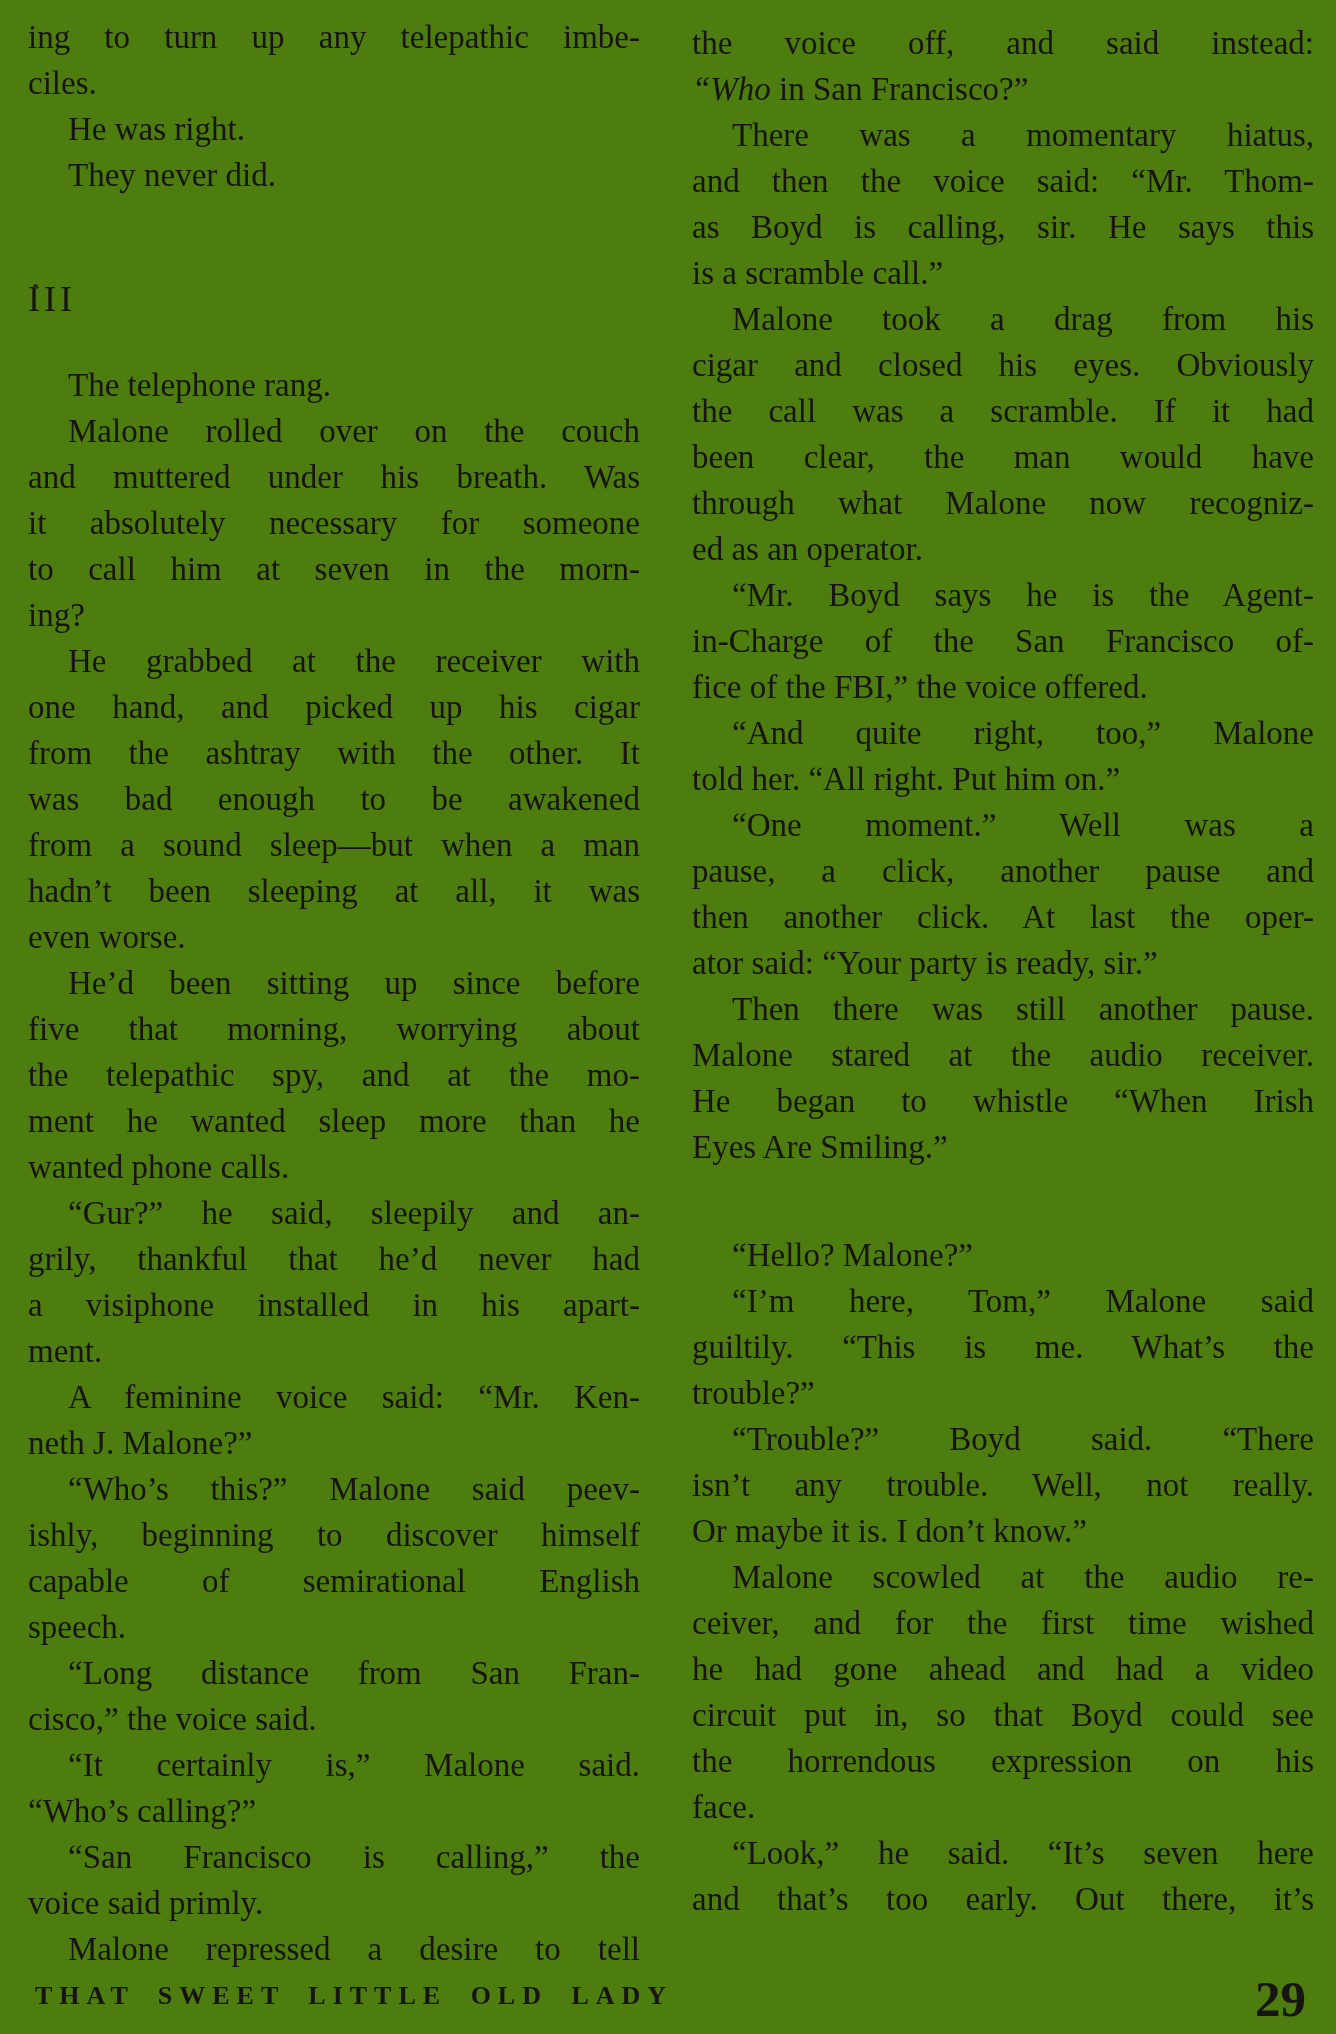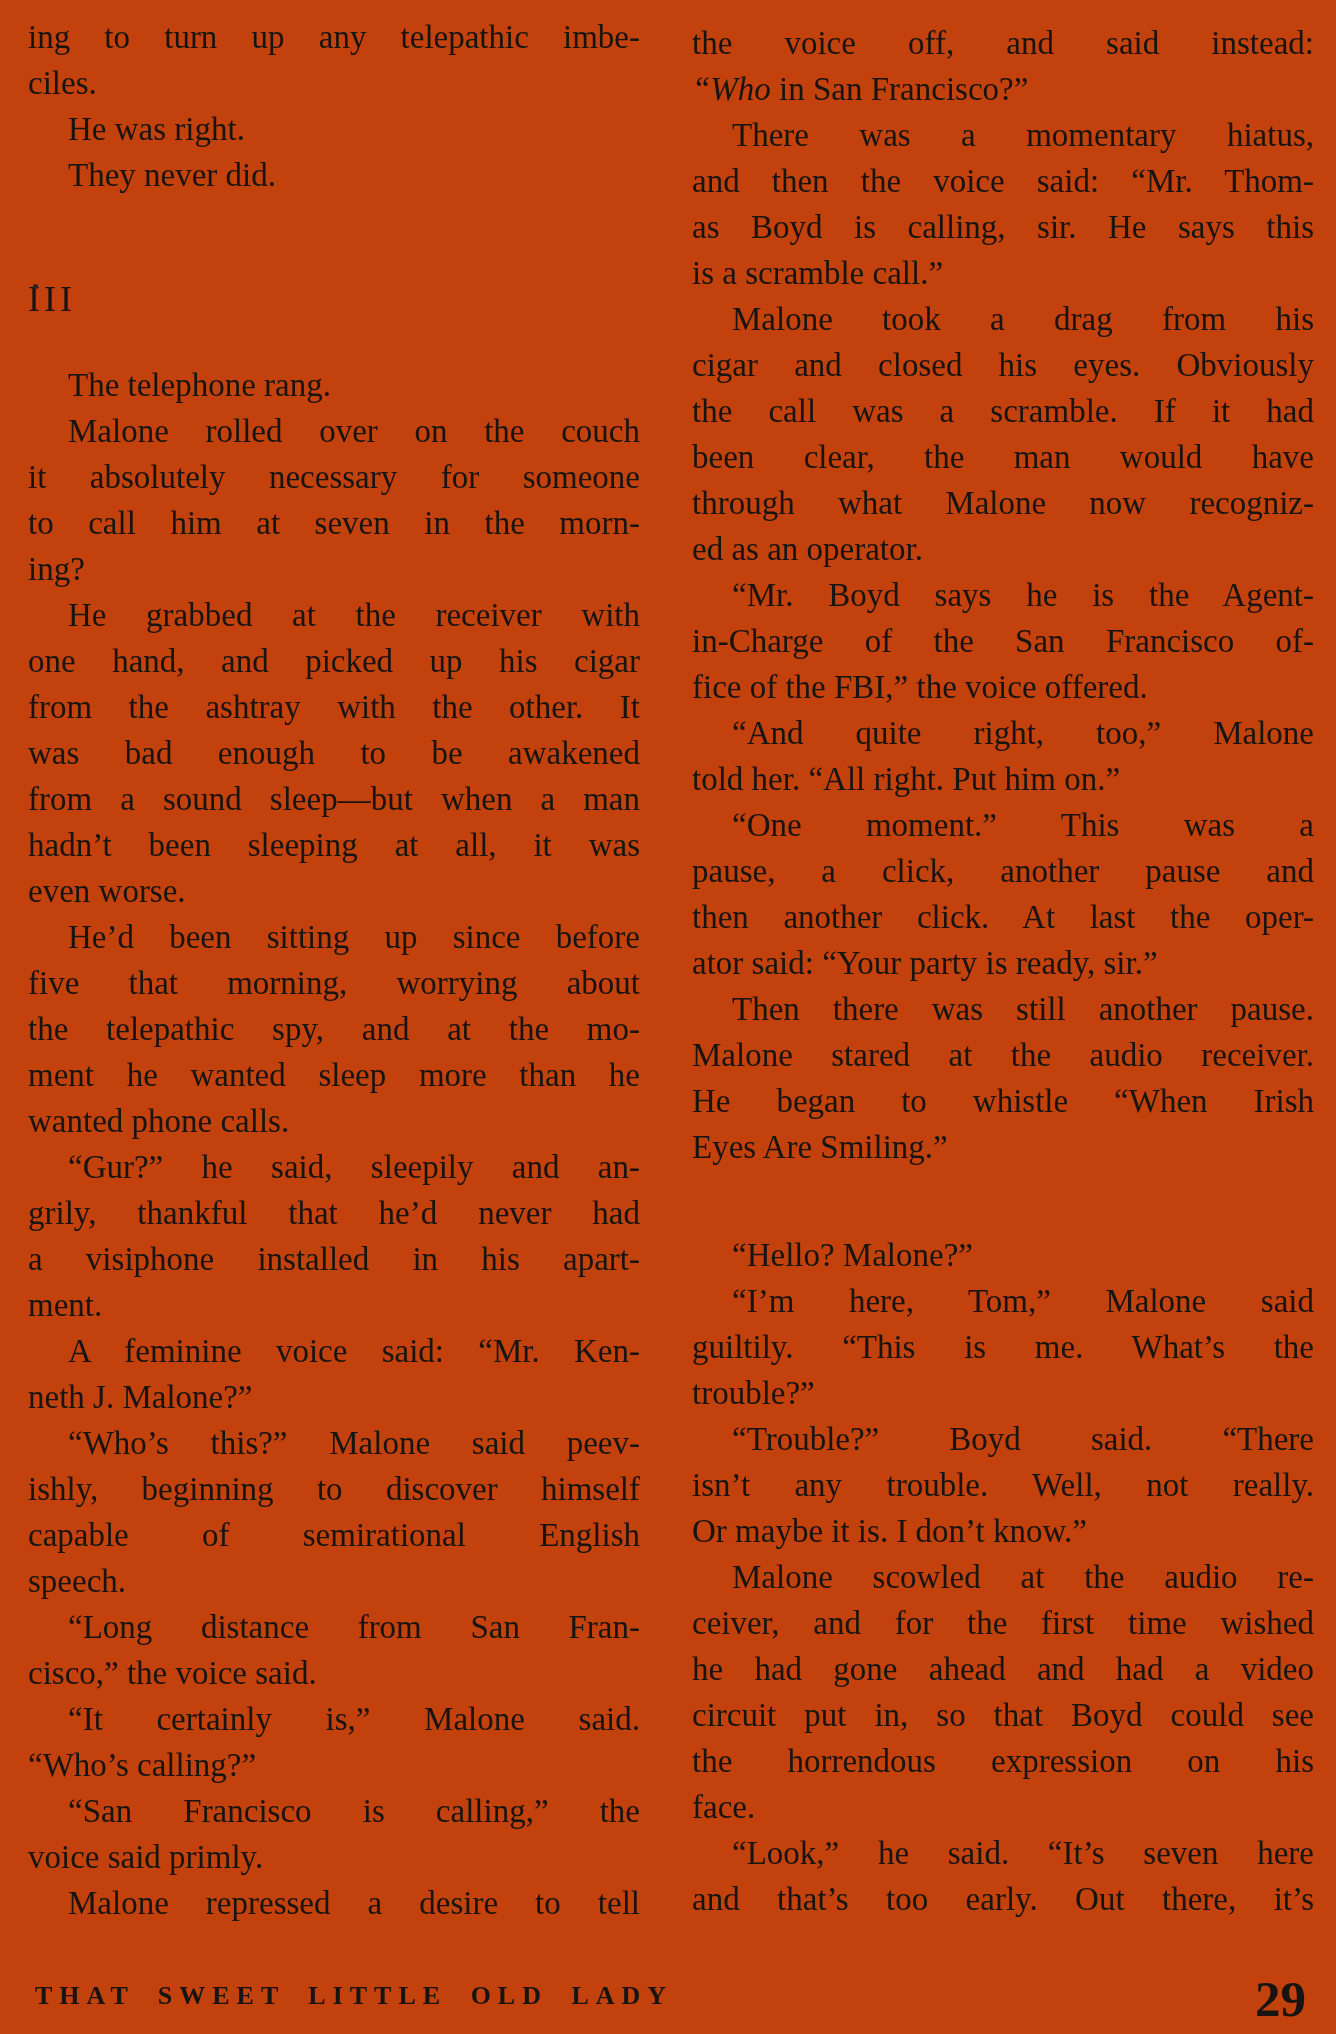--- a/index.html
+++ b/index.html
@@ -1,19 +1,19 @@
 <!DOCTYPE html>
 <html><head>
 <meta charset="utf-8">
 <style>
   html,body{margin:0;padding:0;background:#e8e8e8;}
   .page{
     position:relative;
     width:1336px;height:2034px;
-    background:#c2410c;
+    background:#4d7c0f;
     overflow:hidden;
     font-family:"Liberation Serif","DejaVu Serif",serif;
     color:#171411;
     text-decoration:underline;
   }
   .col{position:absolute;font-size:33px;line-height:46px;}
   .col-left{left:28px;top:14px;width:612px;}
   .col-right{left:692px;top:20px;width:622px;}
   .line{min-height:46px;text-align:justify;}
   .line.just{text-align-last:justify;}
@@ -47,20 +47,21 @@
       <div class="block">
         <div class="line just">ing to turn up any telepathic imbe-</div>
         <div class="line last">ciles.</div>
         <div class="line indent last">He was right.</div>
         <div class="line indent last">They never did.</div>
       </div>
       <div class="heading">III</div>
       <div class="block">
         <div class="line indent last">The telephone rang.</div>
         <div class="line indent just">Malone rolled over on the couch</div>
+        <div class="line just">and muttered under his breath. Was</div>
         <div class="line just">it absolutely necessary for someone</div>
         <div class="line just">to call him at seven in the morn-</div>
         <div class="line last">ing?</div>
         <div class="line indent just">He grabbed at the receiver with</div>
         <div class="line just">one hand, and picked up his cigar</div>
         <div class="line just">from the ashtray with the other. It</div>
         <div class="line just">was bad enough to be awakened</div>
         <div class="line just">from a sound sleep—but when a man</div>
         <div class="line just">hadn’t been sleeping at all, it was</div>
         <div class="line last">even worse.</div>
@@ -100,21 +101,21 @@
         <div class="line just">cigar and closed his eyes. Obviously</div>
         <div class="line just">the call was a scramble. If it had</div>
         <div class="line just">been clear, the man would have</div>
         <div class="line just">through what Malone now recogniz-</div>
         <div class="line last">ed as an operator.</div>
         <div class="line indent just">“Mr. Boyd says he is the Agent-</div>
         <div class="line just">in-Charge of the San Francisco of-</div>
         <div class="line last">fice of the FBI,” the voice offered.</div>
         <div class="line indent just">“And quite right, too,” Malone</div>
         <div class="line last">told her. “All right. Put him on.”</div>
-        <div class="line indent just">“One moment.” This was a</div>
+        <div class="line indent just">“One moment.” Well was a</div>
         <div class="line just">pause, a click, another pause and</div>
         <div class="line just">then another click. At last the oper-</div>
         <div class="line last">ator said: “Your party is ready, sir.”</div>
         <div class="line indent just">Then there was still another pause.</div>
         <div class="line just">Malone stared at the audio receiver.</div>
         <div class="line just">He began to whistle “When Irish</div>
         <div class="line last">Eyes Are Smiling.”</div>
       </div>
       <div class="block gap">
         <div class="line indent last">“Hello? Malone?”</div>

